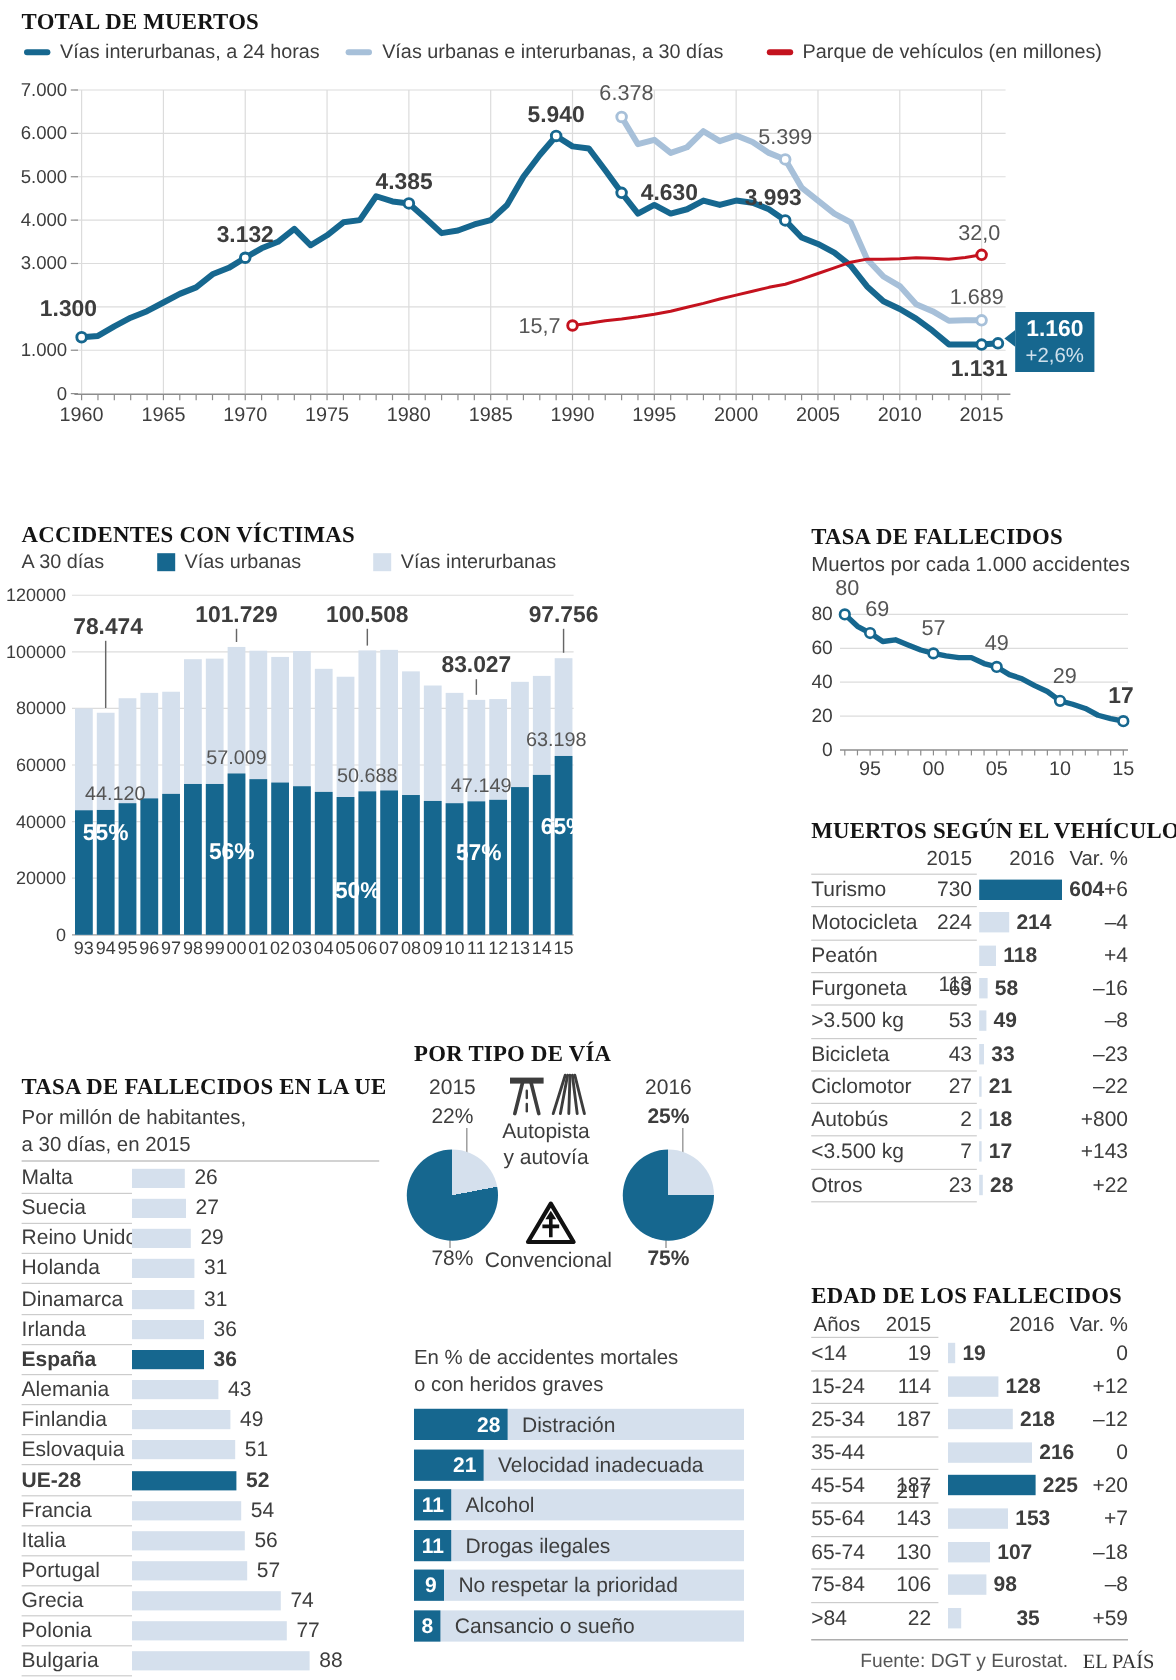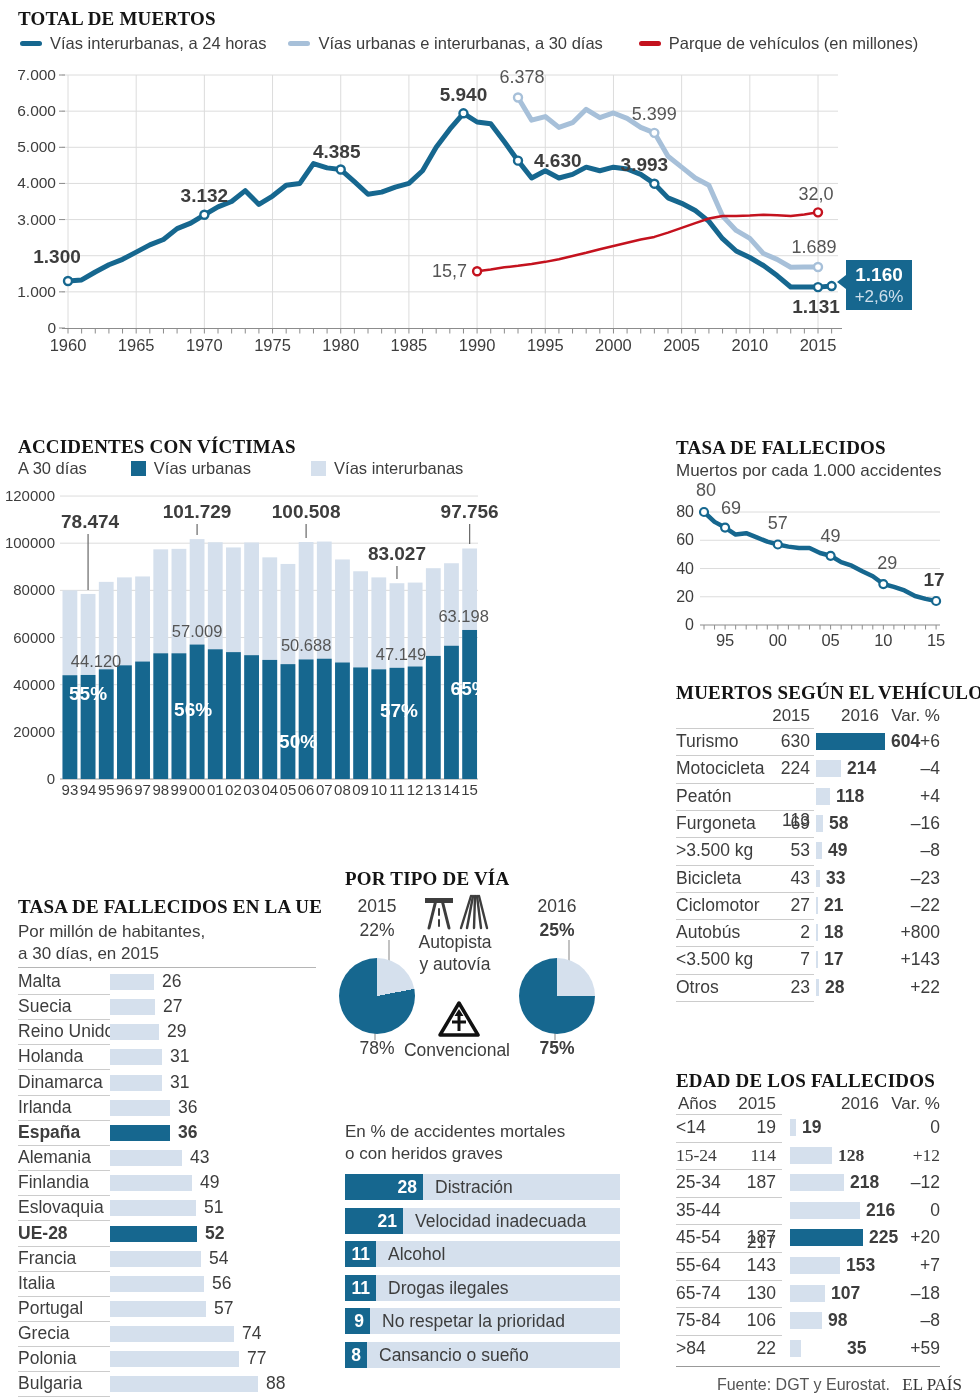--- a/index.html
+++ b/index.html
@@ -390,21 +390,21 @@
     <div class="sec-title" style="left:0;top:0;">MUERTOS SEGÚN EL VEHÍCULO</div>
     <div class="thead">
       <span style="left:92px;top:24px;width:42px;text-align:right;">2015</span>
       <span style="left:150px;top:24px;width:68px;text-align:center;">2016</span>
       <span style="right:0;top:24px;width:64px;text-align:right;">Var. %</span>
     </div>
     <div id="veh-rows">
         <div class="trow" style="top: 46px;">
           <div class="divline" style="left: 0px; top: 0px; width: 138px;"></div>
           <div class="nm">Turismo</div>
-          <div class="v15" style="left: 92px; width: 42px;">630</div>
+          <div class="v15" style="left: 92px; width: 42px;">730</div>
           <div class="bar" style="left: 140px; width: 69px; background: rgb(22, 103, 143);"></div>
           <div class="v16" style="left: 215px;">604</div>
           <div class="vr">+6</div>
         </div>
         <div class="trow" style="top: 73.3px;">
           <div class="divline" style="left: 0px; top: 0px; width: 138px;"></div>
           <div class="nm">Motocicleta</div>
           <div class="v15" style="left: 92px; width: 42px;">224</div>
           <div class="bar" style="left: 140px; width: 25px; background: rgb(213, 224, 237);"></div>
           <div class="v16" style="left: 171px;">214</div>
@@ -673,21 +673,21 @@
     </div>
     <div id="edad-rows">
         <div class="trow" style="top: 44px;">
           <div class="divline" style="left: 0px; top: 0px; width: 106px;"></div>
           <div class="nm">&lt;14</div>
           <div class="v15" style="left: 58px; width: 42px;">19</div>
           <div class="bar" style="left: 114px; width: 6px; background: rgb(213, 224, 237);"></div>
           <div class="v16" style="left: 126px;">19</div>
           <div class="vr">0</div>
         </div>
-        <div class="trow" style="top: 71.6px; font-family: Liberation Serif, serif;">
+        <div class="trow" style="top: 71.6px;">
           <div class="divline" style="left: 0px; top: 0px; width: 106px;"></div>
           <div class="nm">15-24</div>
           <div class="v15" style="left: 58px; width: 42px;">114</div>
           <div class="bar" style="left: 114px; width: 42px; background: rgb(213, 224, 237);"></div>
           <div class="v16" style="left: 162px;">128</div>
           <div class="vr">+12</div>
         </div>
         <div class="trow" style="top: 99.2px;">
           <div class="divline" style="left: 0px; top: 0px; width: 106px;"></div>
           <div class="nm">25-34</div>

